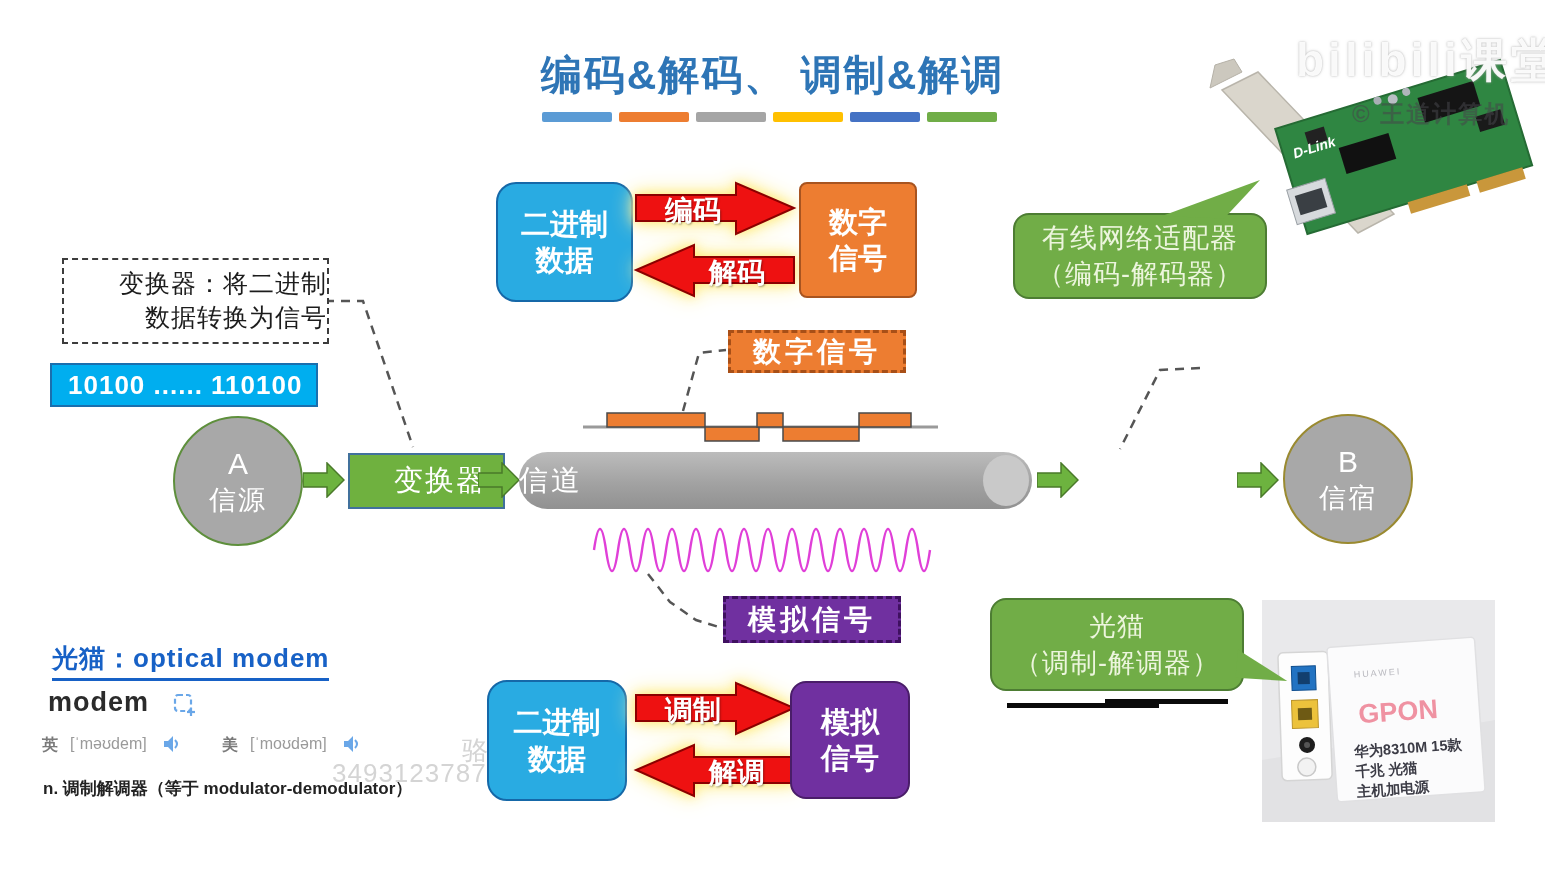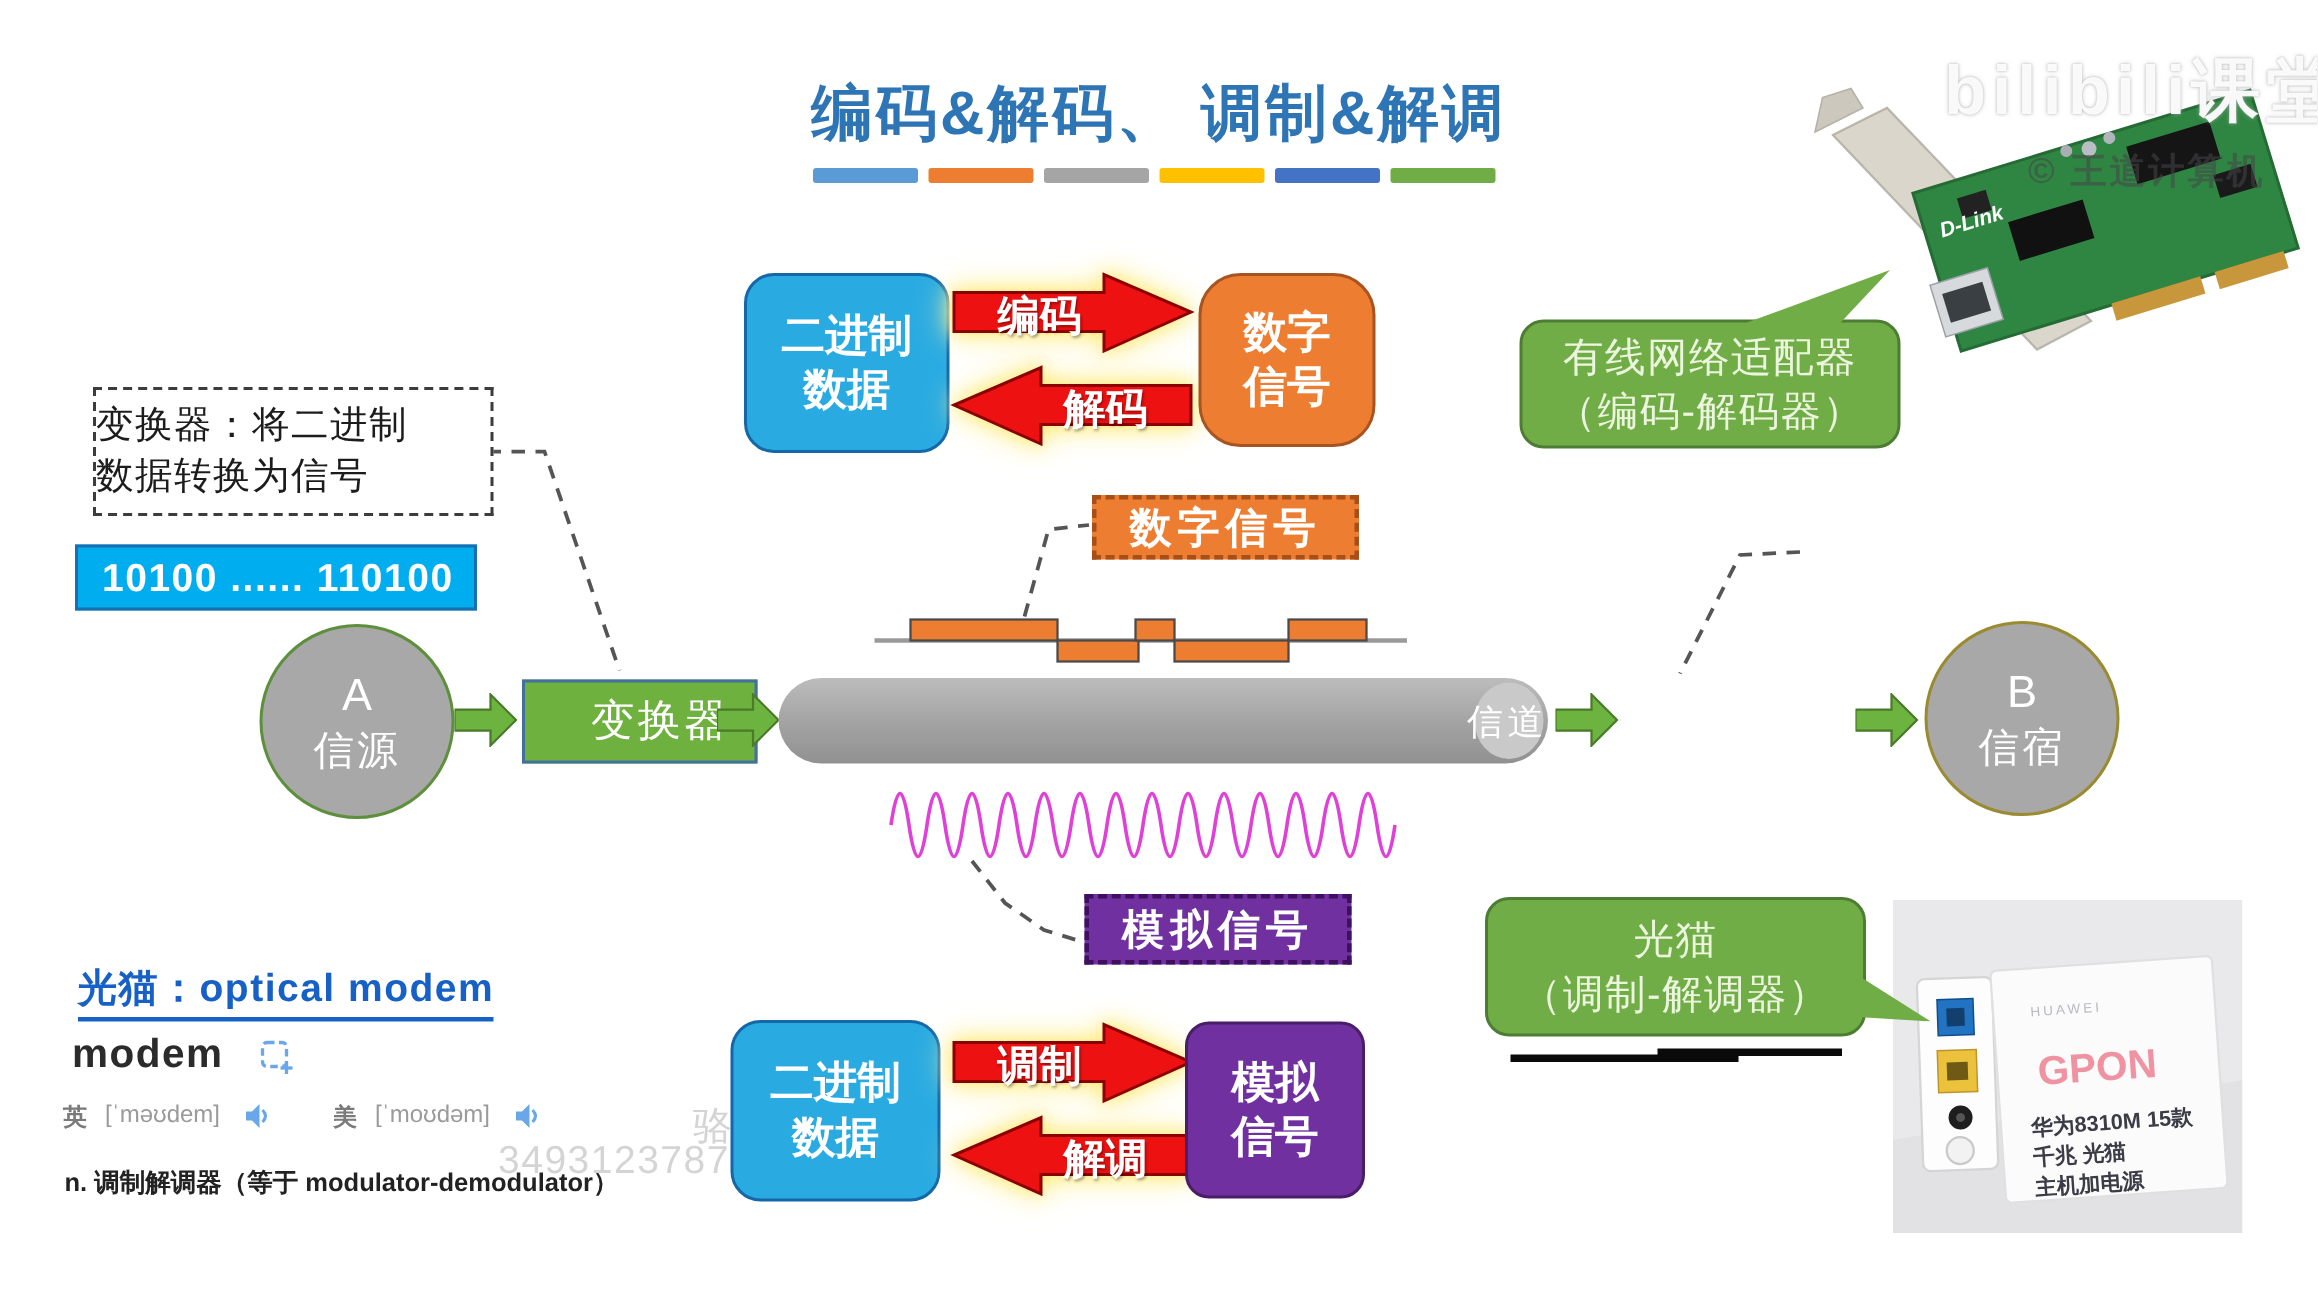--- a/index.html
+++ b/index.html
@@ -8,40 +8,40 @@
   .abs{position:absolute;}
   
   .title{width:100%;text-align:center;font-size:41px;font-weight:bold;color:#2E75B6;letter-spacing:2px;}
   .bars{display:flex;gap:7px;}
   .bar{width:70px;height:10px;border-radius:2px;}
   
   .node{display:flex;flex-direction:column;align-items:center;justify-content:center;
         color:#fff;font-weight:bold;line-height:1.25;text-align:center;}
   .node span{display:block;}
   .blue-node{background:#29ABE2;border:2px solid #1568a8;border-radius:20px;font-size:29px;}
-  .orange-node{background:#ED7D31;border:2px solid #a85420;border-radius:28px;font-size:29px;}
+  .orange-node{background:#ED7D31;border:2px solid #a85420;border-radius:8px;font-size:29px;}
   .purple-node{background:#7030A0;border:2px solid #4a1d69;border-radius:16px;font-size:29px;}
   
   .glow{filter:drop-shadow(0 0 6px #ffe97a) drop-shadow(0 0 10px #fff3a6);}
   .arrow-text{position:absolute;color:#fff;font-weight:bold;font-size:28px;text-align:center;
               text-shadow:1px 1px 2px rgba(0,0,0,.35);}
   
   .green-box{background:#6fb13f;border:2px solid #41719C;display:flex;align-items:center;justify-content:center;
              color:#fff;font-size:29px;letter-spacing:2px;padding-left:28px;}
   .circle{border-radius:50%;background:#A8A8A8;display:flex;flex-direction:column;align-items:center;
           justify-content:center;color:#fff;line-height:1.3;}
   .circle .letter{font-size:30px;}
   .circle .clabel{font-size:27px;letter-spacing:2px;}
   .cylinder{background:linear-gradient(180deg,#bcbcbc 0%,#a2a2a2 55%,#919191 100%);
-            border-radius:29px;display:flex;align-items:center;justify-content:flex-end;
-            color:#fff;font-size:24px;letter-spacing:3px;}
+            border-radius:29px;display:flex;align-items:center;justify-content:flex-start;
+            color:#fff;font-size:29px;letter-spacing:3px;}
   .cyl-cap{position:absolute;right:3px;top:3px;bottom:3px;width:46px;border-radius:50%;
            background:#c9c9c9;}
   
-  .note{border:2px dashed #3c3c3c;background:#fff;display:flex;flex-direction:column;align-items:flex-start;
+  .note{border:2px dashed #3c3c3c;background:#fff;display:flex;flex-direction:column;align-items:flex-end;
         justify-content:center;font-size:25px;color:#1c1c1c;line-height:1.35;letter-spacing:1px;}
   
   .sig-label{display:flex;align-items:center;justify-content:center;color:#fff;font-weight:bold;
              font-size:28px;letter-spacing:4px;}
   .digital-label{background:#ED7D31;border:3px dashed #a84f17;}
   .analog-label{background:#7030A0;border:3px dashed #3f1060;}
   
   .bubble{background:#71ad47;border:2px solid #4d7d33;border-radius:16px;display:flex;flex-direction:column;
           align-items:center;justify-content:center;color:#ecf5dd;font-size:27px;line-height:1.35;letter-spacing:1px;}
   .tail{position:absolute;background:#71ad47;}

